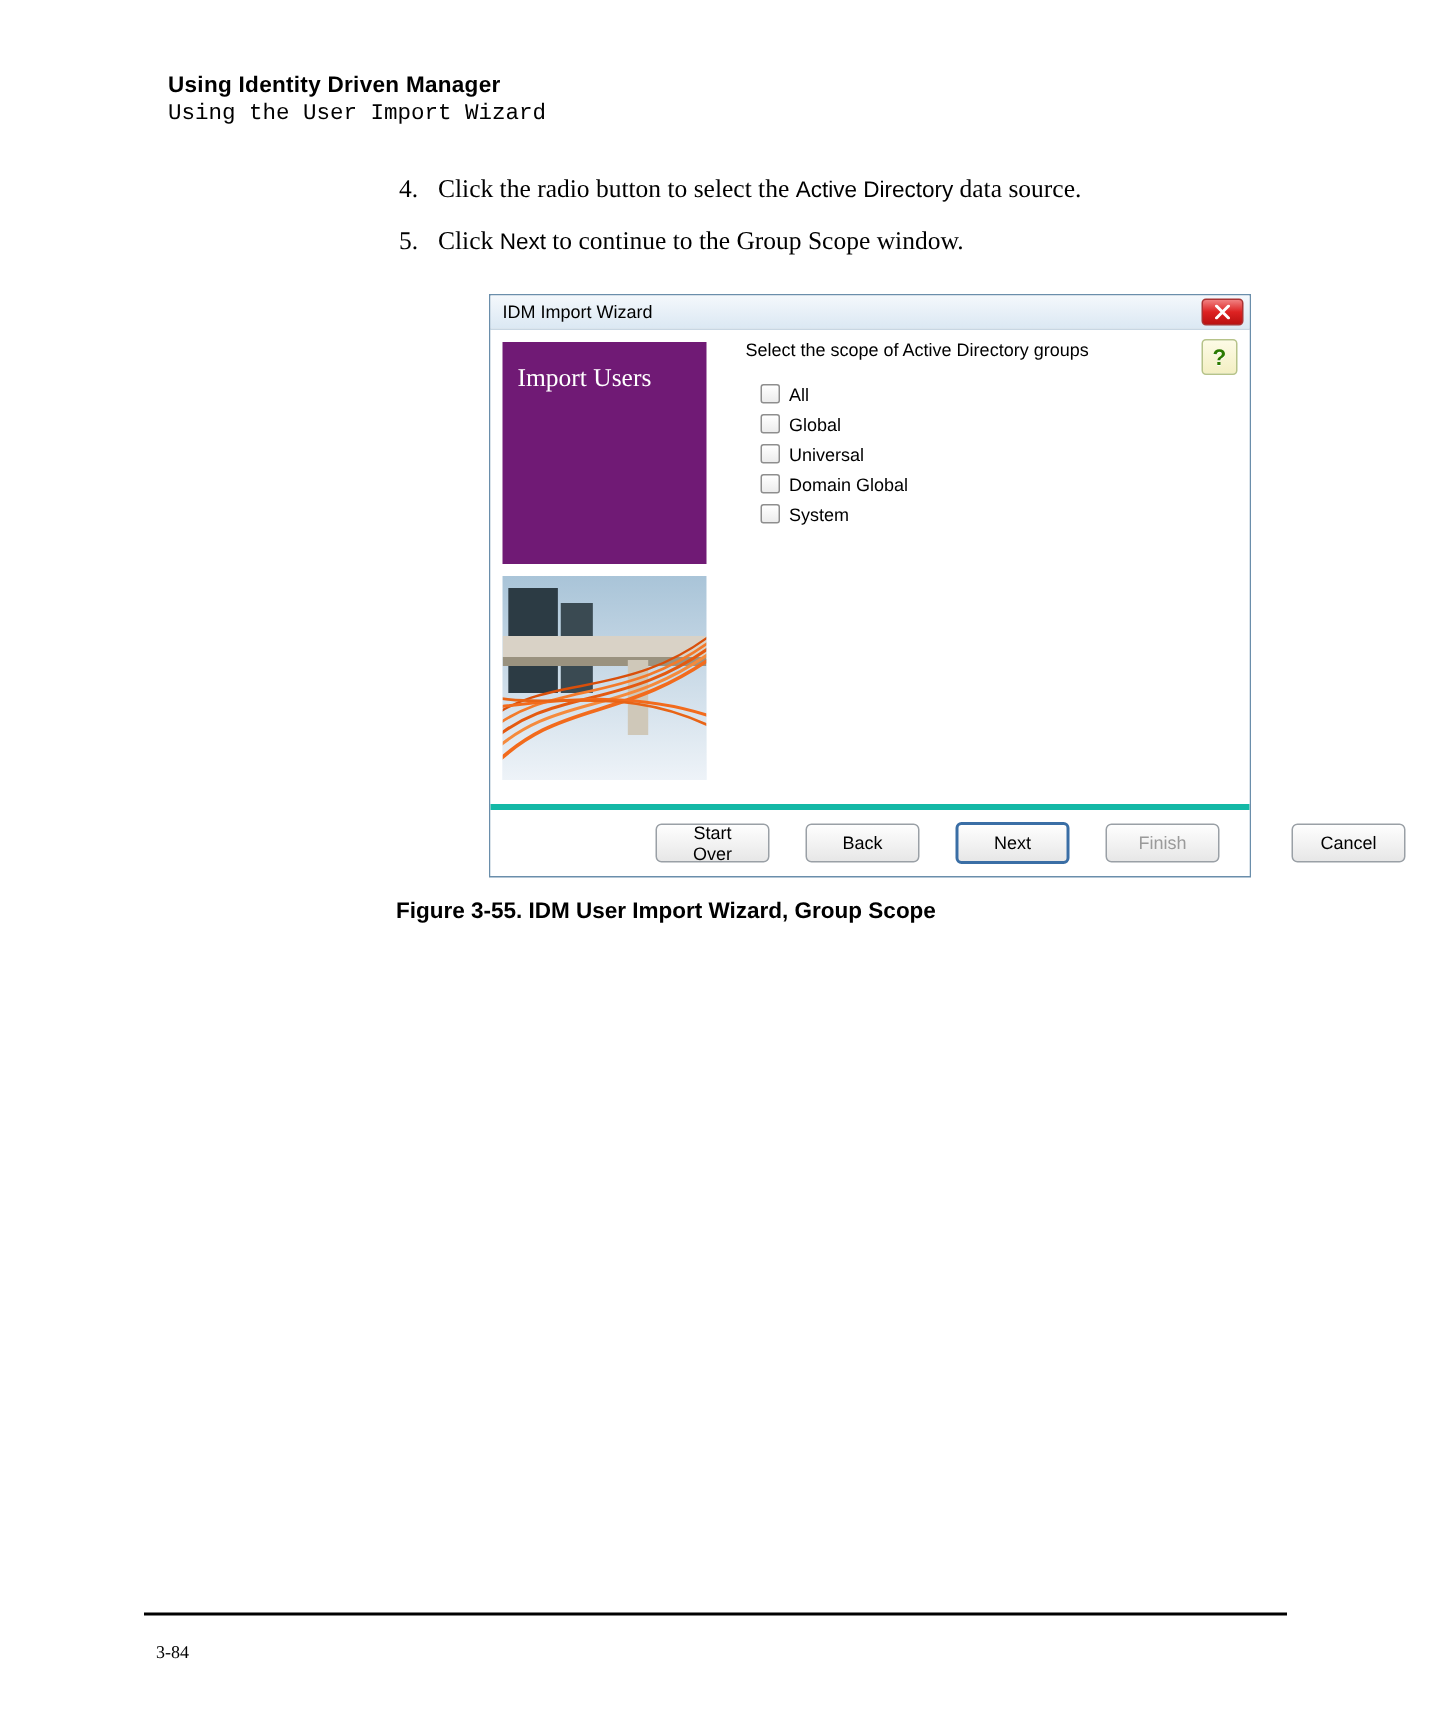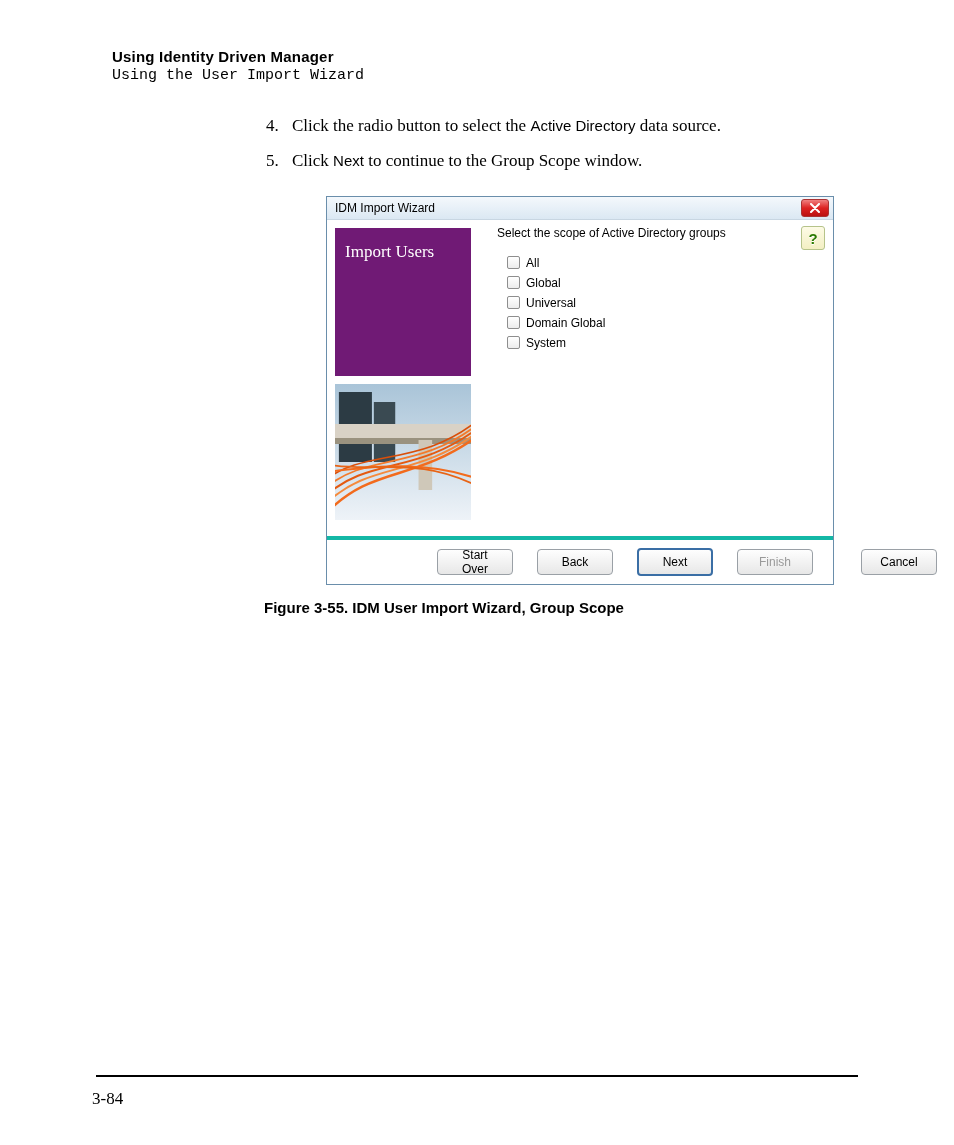--- a/index.html
+++ b/index.html
@@ -216,23 +216,23 @@
   }
 
   .page-rule {
     position:absolute;
     left:96px; right:96px;
     bottom: 68px;
     border-top: 2px solid #000;
   }
   .page-num {
     position:absolute;
-    left:92px; bottom: 36px;
+    left:104px; bottom: 36px;
     font-family: "Times New Roman", Times, serif;
-    font-size: 17px;
+    font-size: 12px;
   }
 </style>
 </head>
 <body>
 
 <div class="page">
 
   <div class="header">
     <div class="header-title">Using Identity Driven Manager</div>
     <div class="header-subtitle">Using the User Import Wizard</div>

